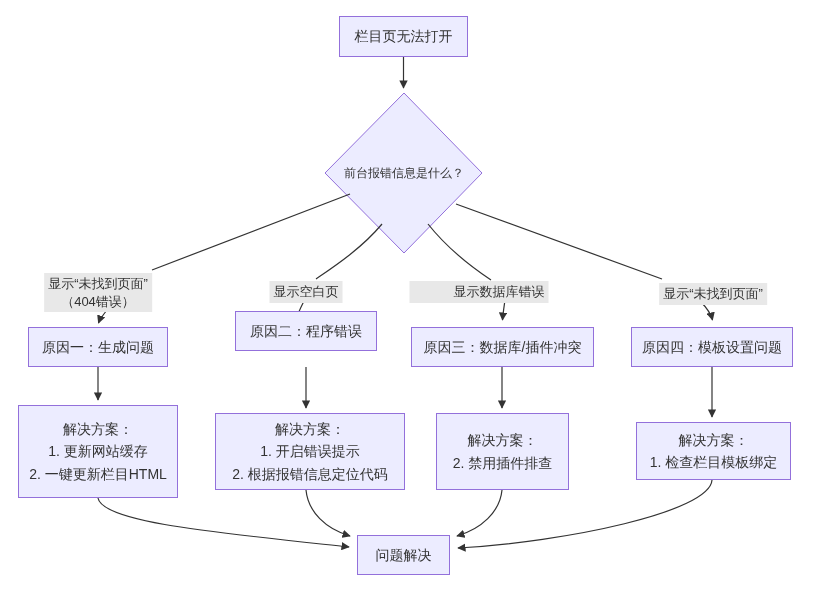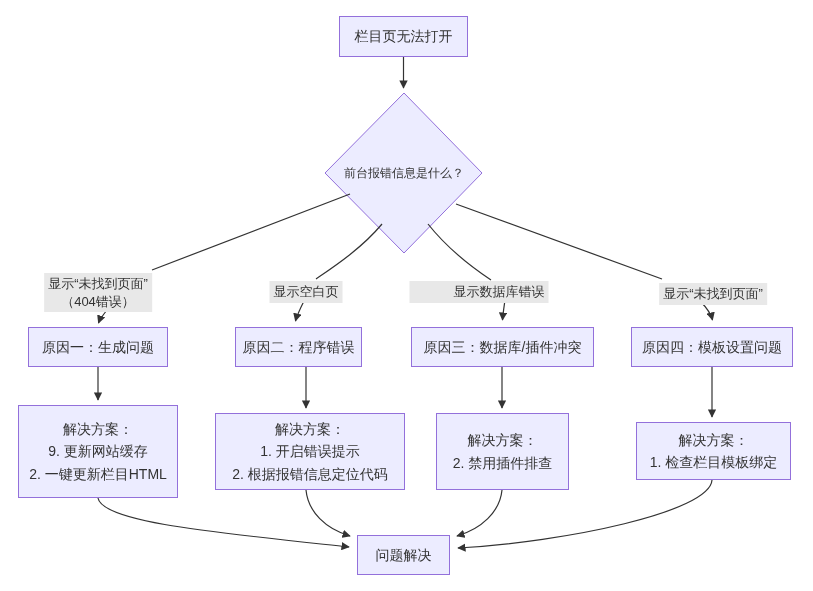--- a/index.html
+++ b/index.html
@@ -75,27 +75,27 @@
 
   <div class="edge-label" style="left:98px;top:273px;">
     <div>显示“未找到页面”</div>
     <div>（404错误）</div>
   </div>
   <div class="edge-label" style="left:306px;top:281px;">显示空白页</div>
   <div class="edge-label" style="left:479px;top:281px;padding-left:44px;">显示数据库错误</div>
   <div class="edge-label" style="left:713px;top:283px;">显示“未找到页面”</div>
 
   <div class="node" style="left:28px;top:327px;width:140px;height:40px;">原因一：生成问题</div>
-  <div class="node" style="left:235px;top:327px;width:127px;height:40px;">原因二：程序错误</div>
+  <div class="node" style="left:235px;top:311px;width:142px;height:40px;">原因二：程序错误</div>
   <div class="node" style="left:411px;top:327px;width:183px;height:40px;">原因三：数据库/插件冲突</div>
   <div class="node" style="left:631px;top:327px;width:162px;height:40px;">原因四：模板设置问题</div>
 
   <div class="node sol" style="left:18px;top:405px;width:160px;height:93px;">
     <div>解决方案：</div>
-    <div>9. 更新网站缓存</div>
+    <div>1. 更新网站缓存</div>
     <div>2. 一键更新栏目HTML</div>
   </div>
   <div class="node sol" style="left:215px;top:413px;width:190px;height:77px;">
     <div>解决方案：</div>
     <div>1. 开启错误提示</div>
     <div>2. 根据报错信息定位代码</div>
   </div>
   <div class="node sol" style="left:436px;top:413px;width:133px;height:77px;">
     <div>解决方案：</div>
     <div>2. 禁用插件排查</div>

